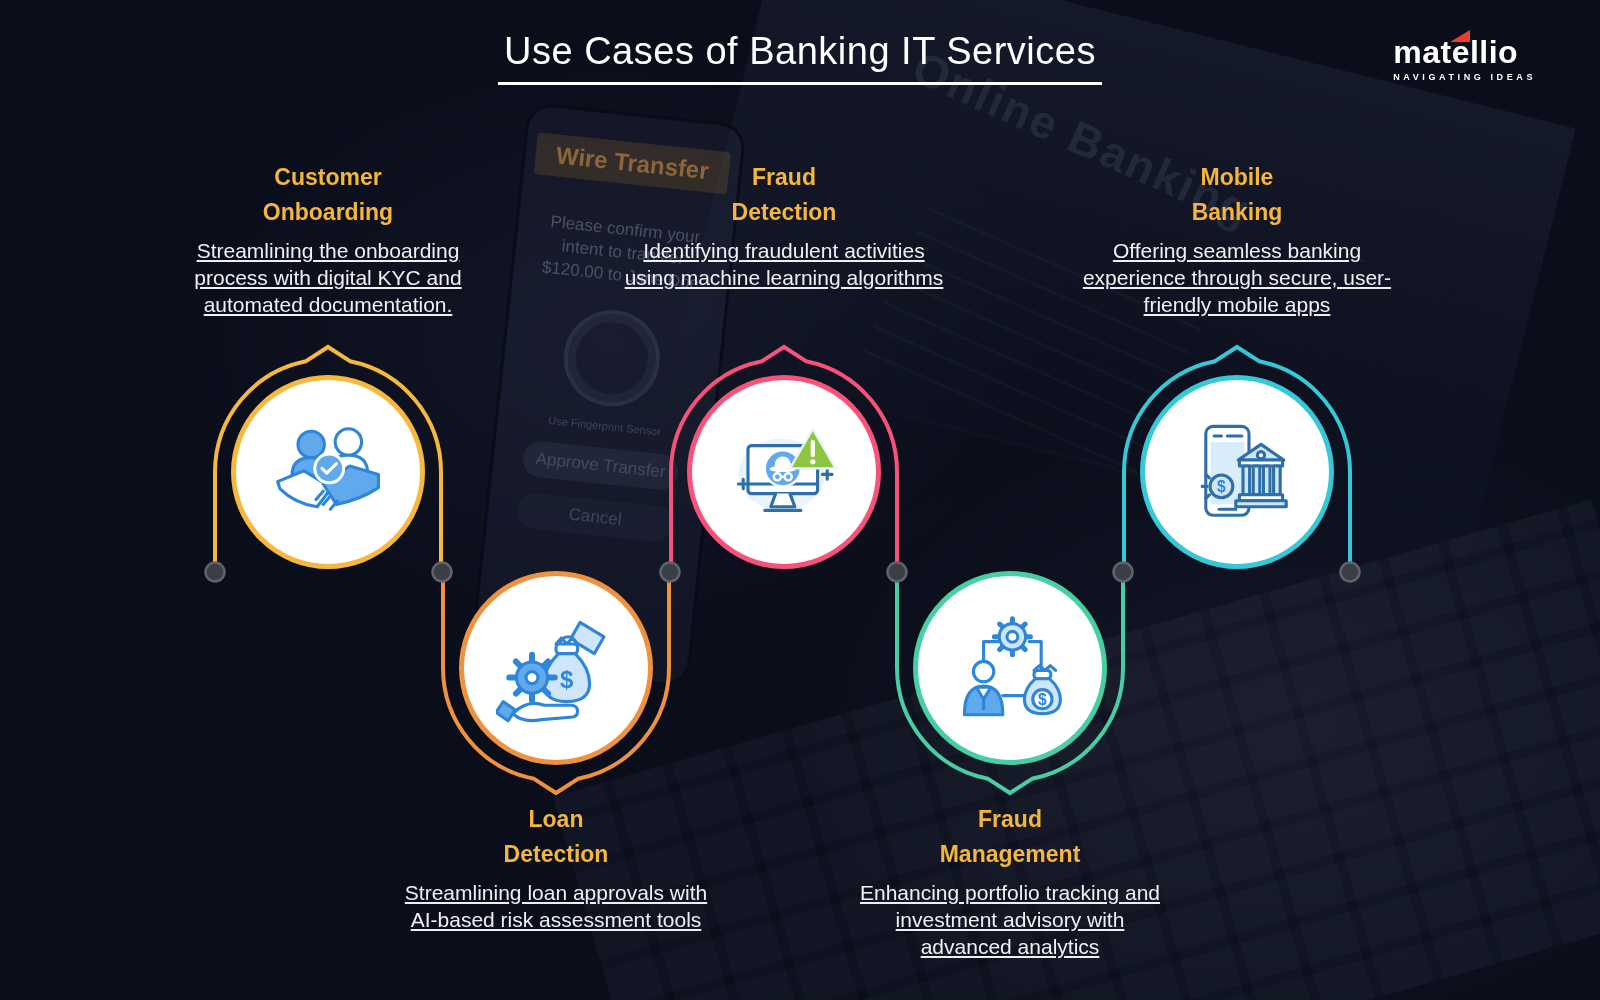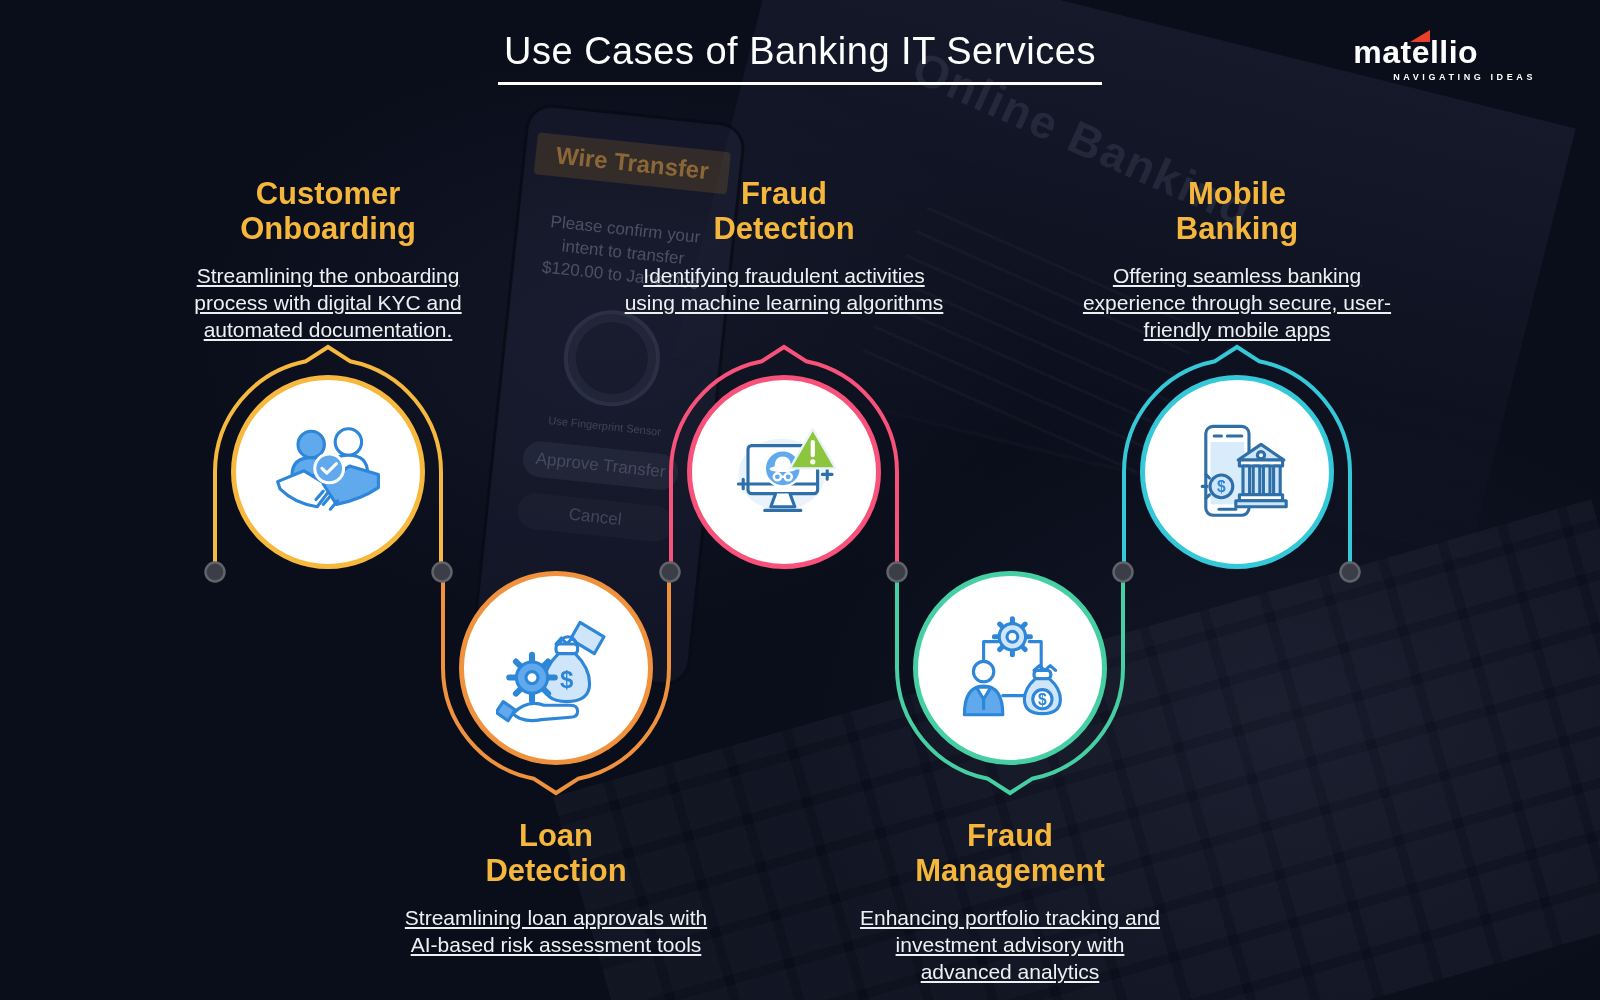--- a/index.html
+++ b/index.html
@@ -62,30 +62,30 @@
   }
   
   .header{position:absolute;top:30px;left:0;width:100%;text-align:center;z-index:3;}
   .main-title{
     display:inline-block;font-size:38px;font-weight:500;letter-spacing:.5px;
     color:#fff;padding:0 6px 9px 6px;border-bottom:3px solid currentColor;
   }
   .logo{position:absolute;top:36px;right:64px;z-index:3;text-align:left;}
   .logo-word{font-size:32px;font-weight:700;color:#fff;line-height:1;letter-spacing:.5px;position:relative;}
   .logo-flag{position:absolute;left:56px;top:-7px;width:22px;height:14px;}
-  .logo-tag{font-size:9px;font-weight:700;letter-spacing:3.6px;color:#fff;margin-top:4px;margin-left:40px;}
+  .logo-tag{font-size:9px;font-weight:700;letter-spacing:3.6px;color:#fff;margin-top:4px;}
   
   .connectors{position:absolute;inset:0;z-index:1;}
   
   .unit{position:absolute;width:340px;z-index:2;}
   .u0{left:158px;} .u1{left:386px;} .u2{left:614px;} .u3{left:840px;} .u4{left:1067px;}
   .unit .txt{position:absolute;left:10px;width:320px;text-align:center;}
   .unit.top .txt{top:160px;}
   .unit.bottom .txt{top:802px;}
-  .item-title{margin:16px;font-size:31px;font-weight:700;line-height:35px;}
+  .item-title{margin:0;font-size:23px;font-weight:700;line-height:35px;}
   .item-desc{margin:7px 0 0 0;color:#eef0f3;font-size:21px;line-height:27px;font-weight:400;text-decoration:underline;}
   .ring{
     position:absolute;left:73px;width:194px;height:194px;border-radius:50%;
     border:5px solid currentColor;background:#fff;box-sizing:border-box;
     display:flex;align-items:center;justify-content:center;
   }
   .unit.top .ring{top:375px;}
   .unit.bottom .ring{top:571px;}
   .ring svg{width:120px;height:120px;}
   

